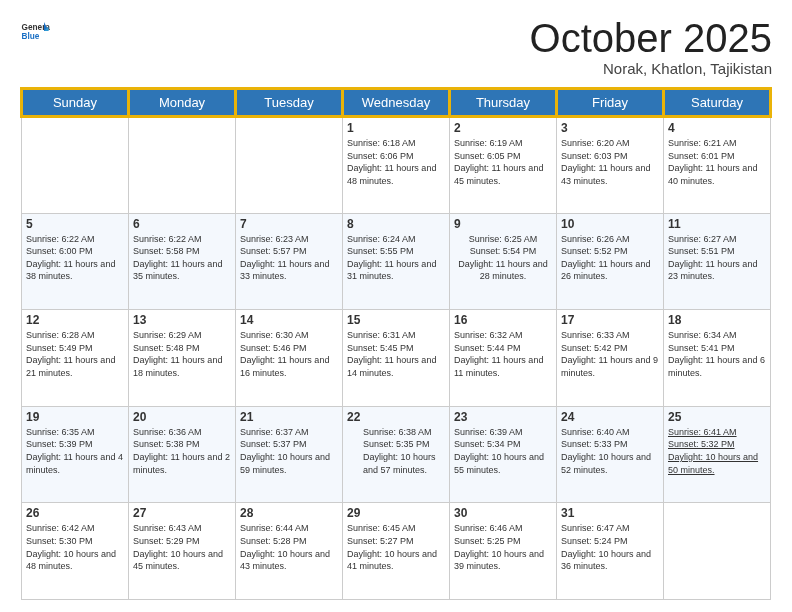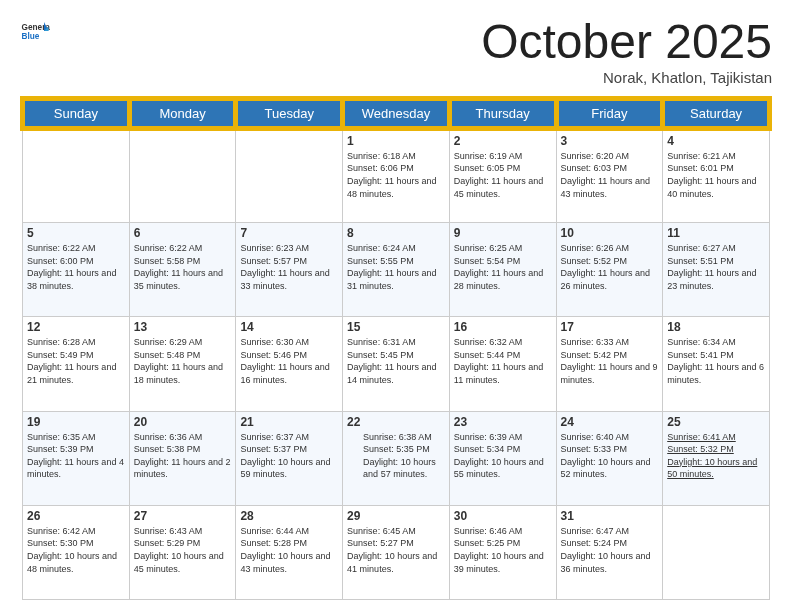--- a/index.html
+++ b/index.html
@@ -29,21 +29,21 @@
       gap: 4px;
     }
     .logo-icon {
       width: 30px;
       height: 30px;
     }
     .title-block {
       text-align: right;
     }
     .month-title {
-      font-size: 48px;
+      font-size: 40px;
       font-weight: 300;
       color: #222;
       line-height: 1.1;
     }
     .location {
       font-size: 15px;
       color: #444;
     }
     .calendar {
       flex: 1;
@@ -52,21 +52,21 @@
       width: 100%;
       table-layout: fixed;
     }
     .calendar th {
       background: #2e75b6;
       color: #fff;
       text-align: center;
       padding: 5px 3px;
       font-size: 13px;
       font-weight: normal;
-      border: 5px solid #eab308;
+      border: 3px solid #eab308;
     }
     .calendar td {
       vertical-align: top;
       border: 1px solid #ccc;
       padding: 3px 4px;
       font-size: 9.5px;
       color: #333;
       height: 82px;
       width: calc(100% / 7);
     }
@@ -167,21 +167,21 @@
 Daylight: 11 hours and 33 minutes.</div>
           </td>
           <td>
             <span class="day-number">8</span>
             <div class="day-info" style="white-space: pre-line;">Sunrise: 6:24 AM
 Sunset: 5:55 PM
 Daylight: 11 hours and 31 minutes.</div>
           </td>
           <td>
             <span class="day-number">9</span>
-            <div class="day-info" style="white-space: pre-line;">Sunrise: 6:25 AM
+            <div class="day-info" style="white-space: pre-line; text-align: center;">Sunrise: 6:25 AM
 Sunset: 5:54 PM
 Daylight: 11 hours and 28 minutes.</div>
           </td>
           <td>
             <span class="day-number">10</span>
             <div class="day-info" style="white-space: pre-line;">Sunrise: 6:26 AM
 Sunset: 5:52 PM
 Daylight: 11 hours and 26 minutes.</div>
           </td>
           <td>

